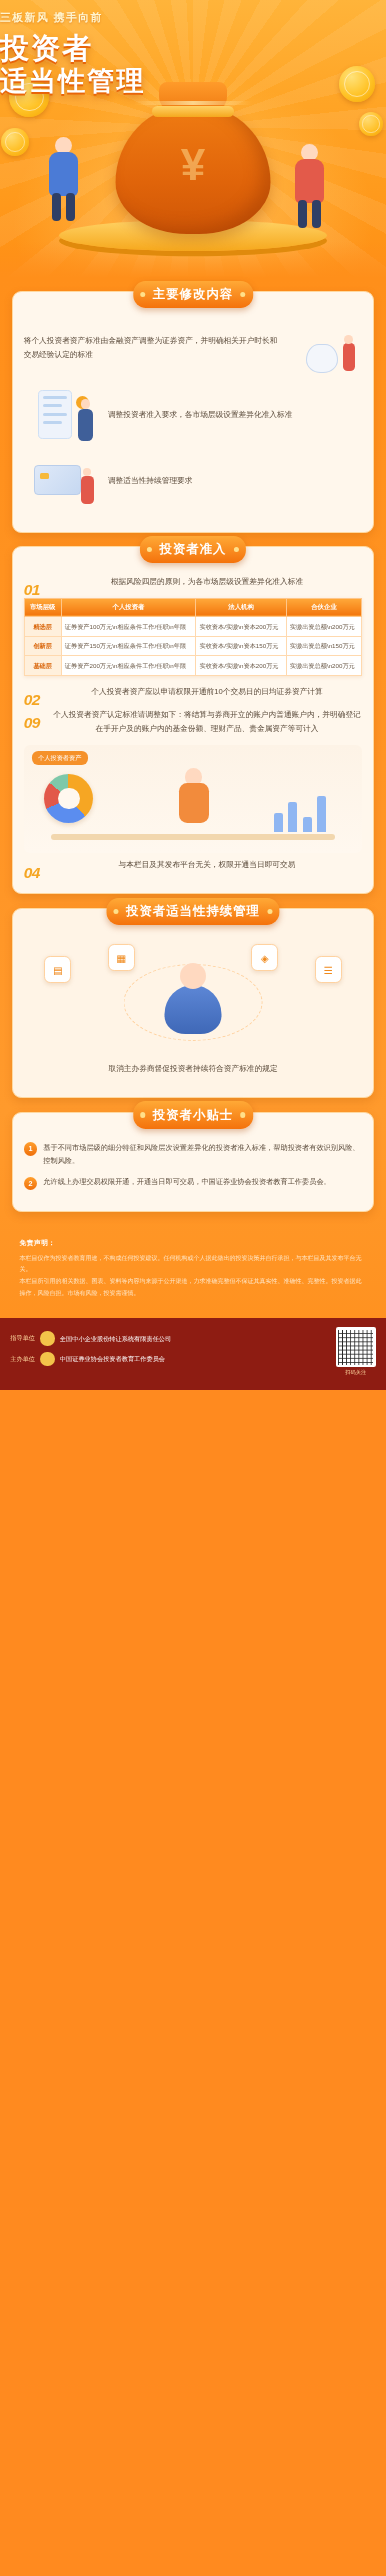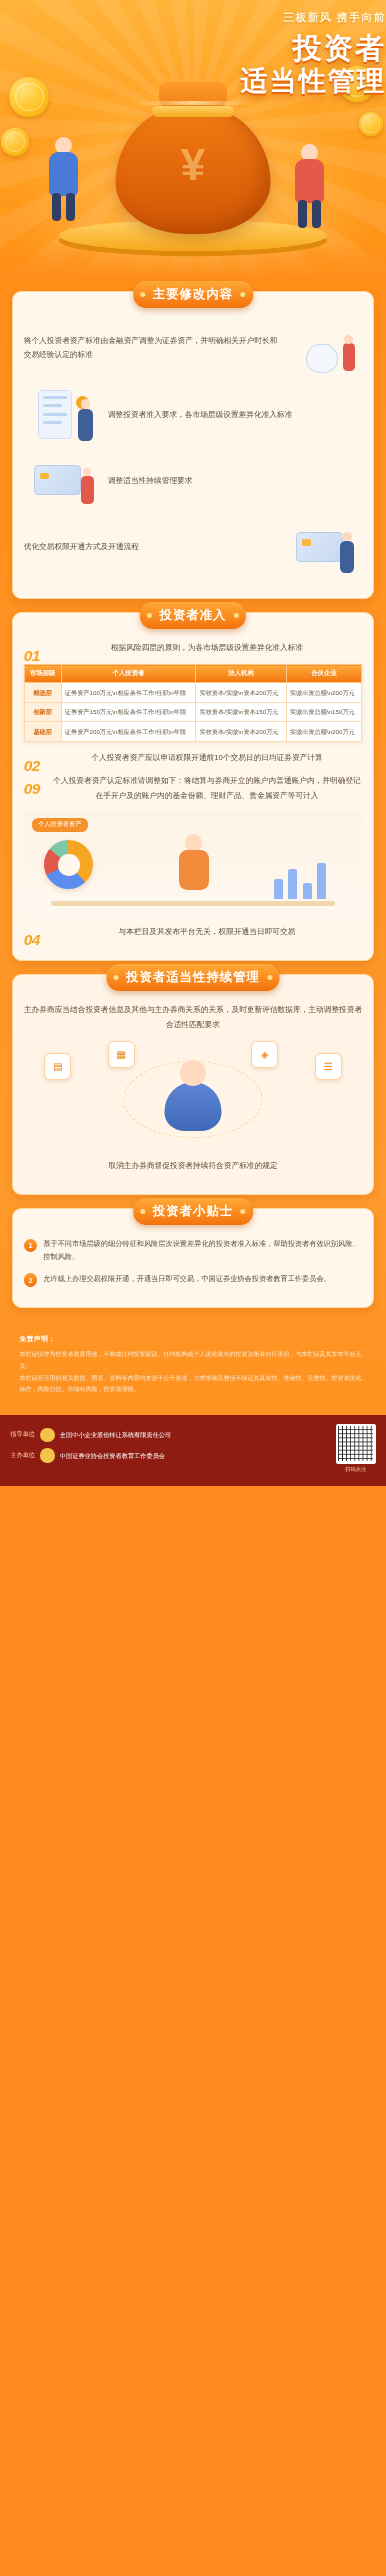--- a/index.html
+++ b/index.html
@@ -28,21 +28,21 @@
     transform: translateX(-50%);
     background:
       repeating-conic-gradient(from 0deg at 50% 45%, rgba(255,255,255,.10) 0deg 7deg, rgba(255,255,255,0) 7deg 14deg);
     opacity: .75;
   }
   .hero .glow {
     position:absolute; left:50%; top:62px; width:392px; height:319px; transform:translateX(-50%);
     background: radial-gradient(ellipse at 50% 50%, rgba(255,220,130,.55) 0%, rgba(255,180,60,0) 65%);
   }
   .hero-top {
-    position: relative; text-align: right; padding-top: 11.3px; z-index: 6;
+    position: relative; text-align: left; padding-top: 11.3px; z-index: 6;
   }
   .hero-kicker {
     display:inline-block;
     color: #fff5cf; font-size: 10.8px; letter-spacing: 1.5px; font-weight: bold;
     text-shadow: 0 1px 2.1px rgba(180,70,0,.35);
   }
   .hero-title {
     margin-top: 7.2px;
     font-size: 29px; font-weight: 900; letter-spacing: 2.1px;
     color: #fff;
@@ -343,29 +343,20 @@
       <div class="change-row">
         <div class="art">
           <div class="art-card">
               <div class="chip"></div>
             </div>
           <div class="art-fig2"></div>
         </div>
         <div class="txt">调整适当性持续管理要求</div>
       </div>
 
-      <div class="change-row rev">
-        <div class="art">
-          <div class="art-card">
-              <div class="chip"></div>
-            </div>
-          <div class="art-fig"></div>
-        </div>
-        <div class="txt">优化交易权限开通方式及开通流程</div>
-      </div>
     </div>
   </div>
 
   <div class="section">
     <div class="card">
       <div class="sec-title">投资者准入</div>
 
       <div class="lead">
         <span class="num">01</span>
         <span>根据风险四层的原则，为各市场层级设置差异化准入标准</span>
@@ -431,21 +422,20 @@
       <div class="lead">
         <span class="num">04</span>
         <span>与本栏目及其发布平台无关，权限开通当日即可交易</span>
       </div>
     </div>
   </div>
 
   <div class="section">
     <div class="card pinkish">
       <div class="sec-title">投资者适当性持续管理</div>
-      <div class="lead" style="padding-left:0">主办券商应当结合投资者信息及其他与主办券商关系的关系，及时更新评估数据库，主动调整投资者合适性匹配要求</div>
 
       <div class="med-ill">
         <div class="node n1">▤</div>
         <div class="node n2">▦</div>
         <div class="node n3">◈</div>
         <div class="node n4">☰</div>
         <div class="med-halo"></div>
         <div class="med-body"></div>
         <div class="med-head"></div>
       </div>

